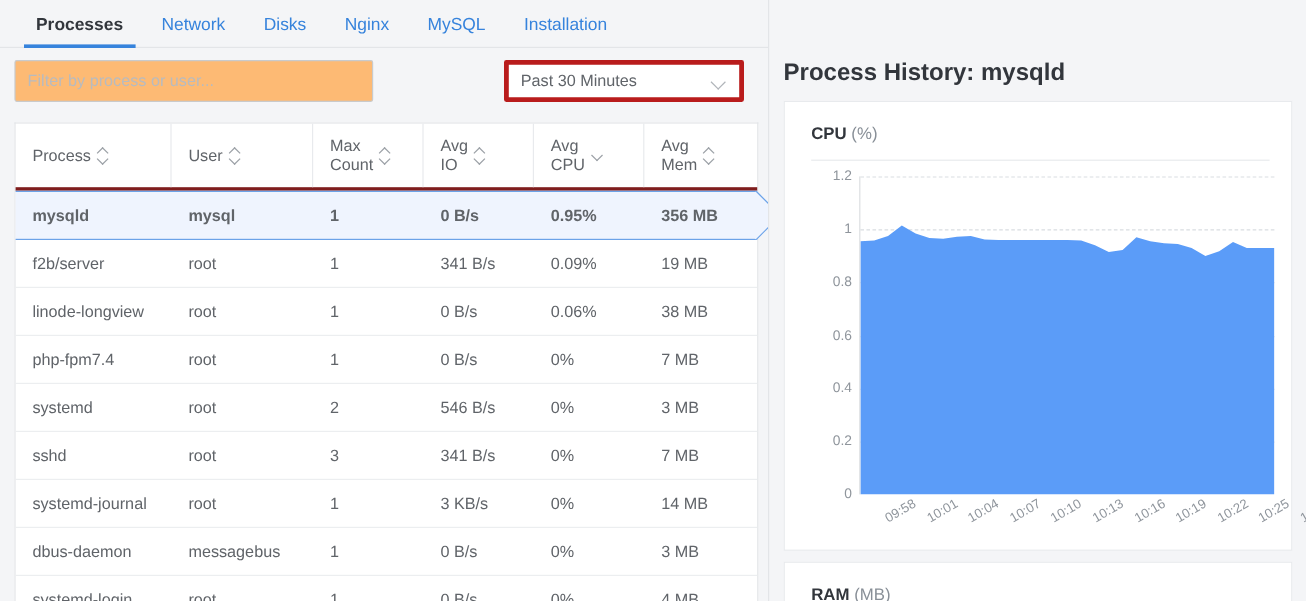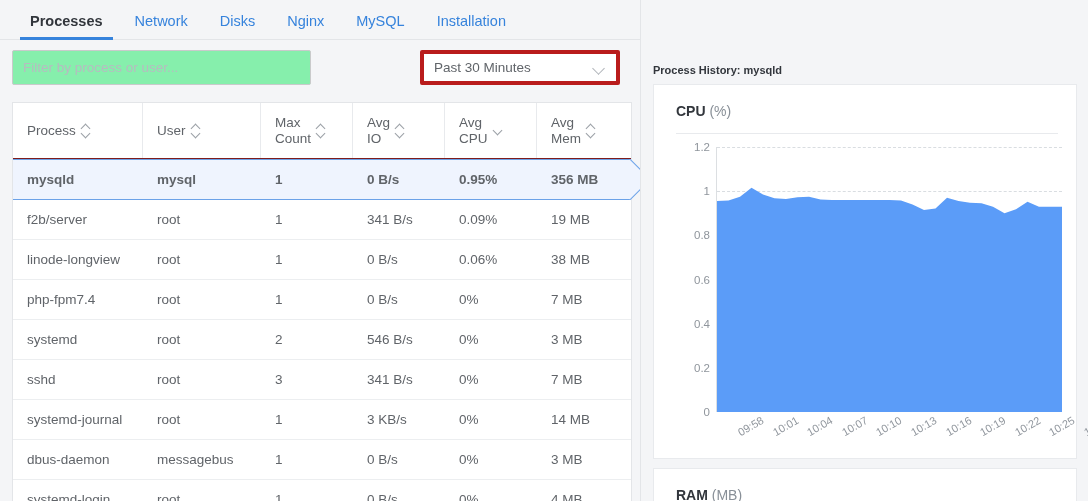--- a/index.html
+++ b/index.html
@@ -33,21 +33,21 @@
   }
 
   
   .filterrow {
     position: absolute; left: 0; top: 40px; width: 640px; height: 62px;
   }
   .search-input {
     position: absolute; left: 12px; top: 10px;
     width: 299px; height: 35px;
     border: 1px solid #c9cacb; border-radius: 2px;
-    background: #86efac;
+    background: #fdba74;
     padding: 0 10px;
     font-size: 13.5px; color: #606469;
     font-family: "Liberation Sans", sans-serif;
     outline: none;
   }
   .search-input::placeholder { color: #b7bbc0; }
 
   .select-wrap {
     position: absolute; left: 420px; top: 10px;
     width: 200px; height: 35px;
@@ -68,21 +68,21 @@
   }
 
   
   .table {
     position: absolute; left: 12px; top: 102px;
     width: 620px;
     background: #fff;
     border: 1px solid #e3e5e8;
     border-bottom: none;
   }
-  .thead { display: flex; height: 56px; border-bottom: 1px solid #7f1d1d; }
+  .thead { display: flex; height: 56px; border-bottom: 3px solid #7f1d1d; }
   .th {
     display: flex; align-items: center;
     padding: 0 14px;
     border-right: 1px solid #e8eaed;
     font-size: 13.5px; color: #606469;
     cursor: pointer;
     gap: 6px;
   }
   .th:last-child { border-right: none; }
   .th-label { line-height: 1.15; }
@@ -137,21 +137,21 @@
 
   
   .right {
     position: absolute; left: 640px; top: 0;
     width: 448px; height: 501px;
     background: #f4f5f7;
     border-left: 1px solid #e3e5e8;
   }
   .panel-title {
     position: absolute; left: 12px; top: 50px;
-    font-size: 11px; font-weight: bold; color: #32363c; margin-top: 14px;
+    font-size: 20px; font-weight: bold; color: #32363c;
   }
   .card {
     position: absolute; left: 12px; top: 84px;
     width: 424px; height: 375px;
     background: #fff;
     border: 1px solid #e8eaed;
   }
   .card-hdr {
     position: absolute; left: 22px; top: 18px;
     font-size: 14px; color: #32363c;

